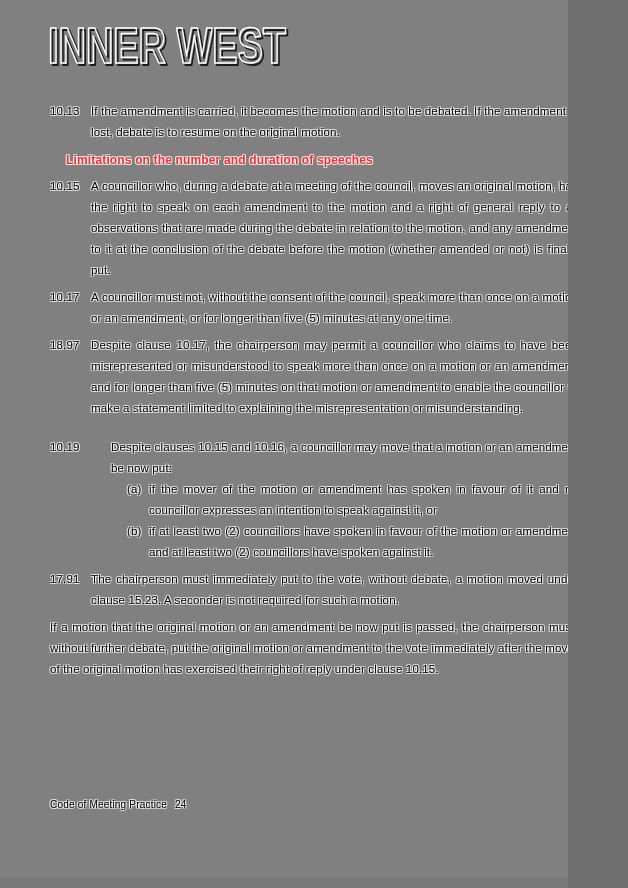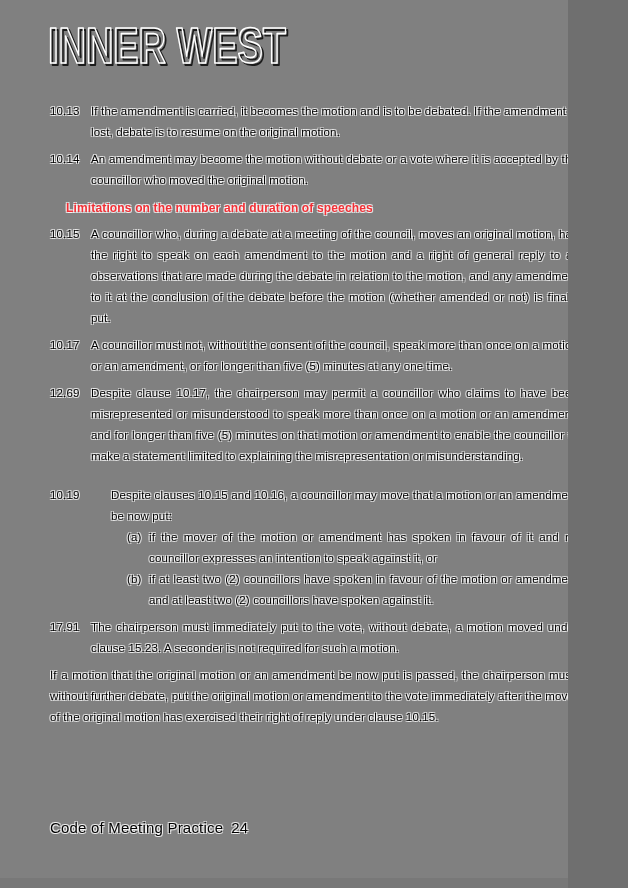--- a/index.html
+++ b/index.html
@@ -56,22 +56,22 @@
     font-weight: 700;
     font-size: 12px;
     margin: 7px 0 5px 16px;
   }
 
   .extra-space-before { margin-top: 18px; gap: 20px; }
 
   .footer {
     position: absolute;
     left: 50px;
-    top: 819px;
-    font-size: 15px;
+    top: 799px;
+    font-size: 10px;
     letter-spacing: 0.2px;
   }
   .footer .pagenum { margin-left: 8px; }
 
   .bottom-band {
     position: absolute;
     left: 0; bottom: 0;
     width: 100%; height: 10px;
     background: var(--bottom-band, #787878);
   }
@@ -88,46 +88,40 @@
 
   <div class="content halo">
 
     <div class="clause">
       <span class="num">10.13</span>
       <div class="body-col">
           <p>If the amendment is carried, it becomes the motion and is to be debated. If the amendment is lost, debate is to resume on the original motion.</p>
         </div>
     </div>
 
-    <div class="clause">
-      <span class="num">10.14</span>
-      <div class="body-col">
-          <p>An amendment may become the motion without debate or a vote where it is accepted by the councillor who moved the original motion.</p>
-        </div>
-    </div>
 
     <div class="section-heading">Limitations on the number and duration of speeches</div>
 
     <div class="clause">
       <span class="num">10.15</span>
       <div class="body-col">
           <p>A councillor who, during a debate at a meeting of the council, moves an original motion, has the right to speak on each amendment to the motion and a right of general reply to all observations that are made during the debate in relation to the motion, and any amendment to it at the conclusion of the debate before the motion (whether amended or not) is finally put.</p>
         </div>
     </div>
 
 
     <div class="clause">
       <span class="num">10.17</span>
       <div class="body-col">
           <p>A councillor must not, without the consent of the council, speak more than once on a motion or an amendment, or for longer than five (5) minutes at any one time.</p>
         </div>
     </div>
 
     <div class="clause">
-      <span class="num">12.69</span>
+      <span class="num">18.97</span>
       <div class="body-col">
           <p>Despite clause 10.17, the chairperson may permit a councillor who claims to have been misrepresented or misunderstood to speak more than once on a motion or an amendment, and for longer than five (5) minutes on that motion or amendment to enable the councillor to make a statement limited to explaining the misrepresentation or misunderstanding.</p>
         </div>
     </div>
 
     <div class="clause extra-space-before">
       <span class="num">10.19</span>
       <div class="body-col">
         <p>Despite clauses 10.15 and 10.16, a councillor may move that a motion or an amendment be now put:</p>
         <div class="subitem">

